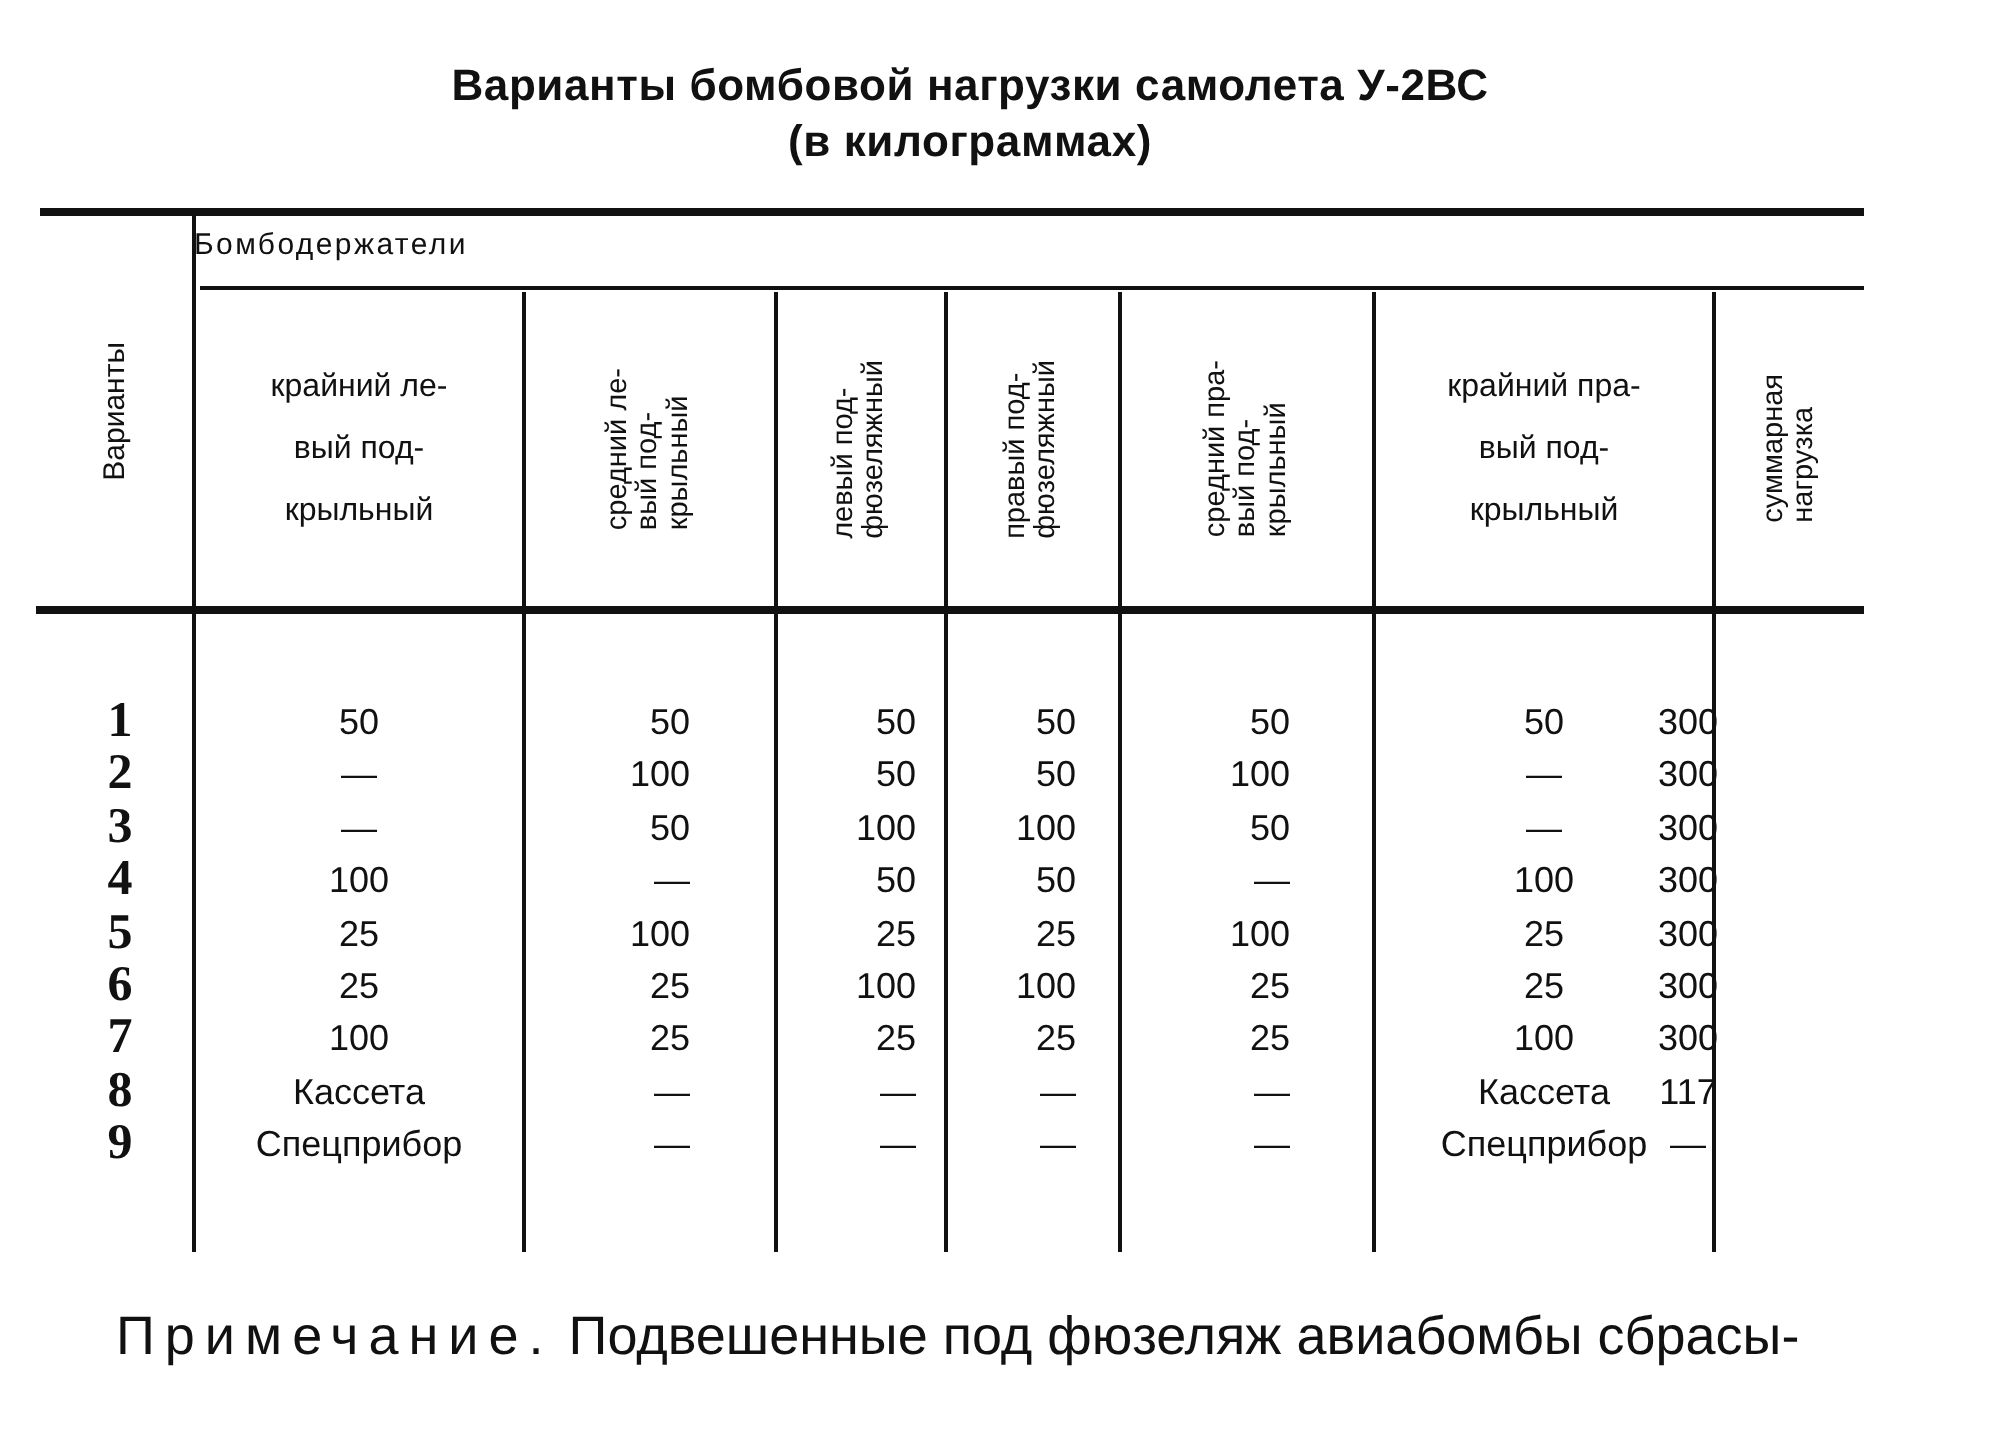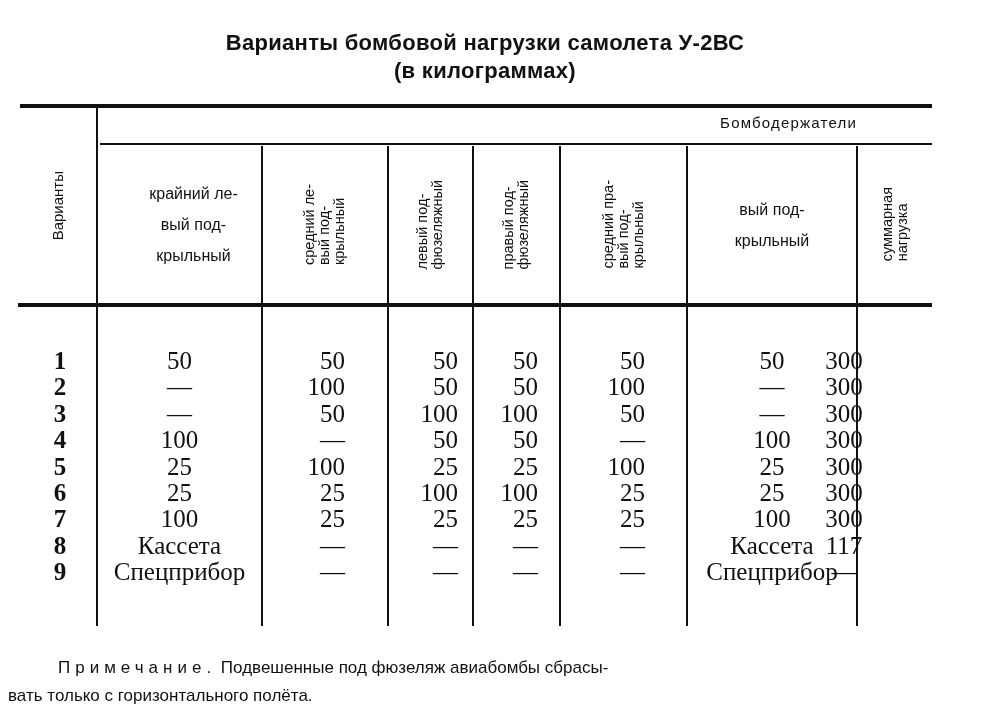--- a/index.html
+++ b/index.html
@@ -2,31 +2,31 @@
 <html><head>
 <meta charset="utf-8">
 <style>
   html, body { margin: 0; padding: 0; background: #ffffff; }
   body { width: 1000px; height: 726px; position: relative; overflow: hidden; color: #111; font-family: "Liberation Serif", serif; }
   .title { position: absolute; left: 0; width: 1000px; text-align: center; font-family: "Liberation Sans", sans-serif; font-weight: bold; font-size: 22px; letter-spacing: 0.3px; }
   .t1 { top: 30px; left: -15px; }
   .t2 { top: 58px; left: -15px; }
   .hr { position: absolute; background: #111; }
   .vr { position: absolute; background: #111; width: 2px; }
-  .hdr-group { position: absolute; top: 114px; left: 97px; width: 760px; text-align: right; font-family: "Liberation Sans", sans-serif; font-size: 15px; letter-spacing: 1.2px; }
+  .hdr-group { position: absolute; top: 114px; left: 97px; width: 760px; text-align: left; font-family: "Liberation Sans", sans-serif; font-size: 15px; letter-spacing: 1.2px; }
   .hcell { position: absolute; top: 147px; height: 155px; display: flex; align-items: center; justify-content: center; font-family: "Liberation Sans", sans-serif; font-size: 15px; line-height: 1.15; text-align: center; }
   .hcell.horiz { line-height: 31px; font-size: 16px; }
   .vert { writing-mode: vertical-rl; transform: rotate(180deg); text-align: left; white-space: pre-line; font-size: 14.5px; line-height: 1.05; }
   .vert.single { font-size: 15px; }
   .num { position: absolute; width: 40px; text-align: center; font-family: "Liberation Serif", serif; font-weight: bold; font-size: 25px; line-height: 26.4px; }
-  .col { position: absolute; font-family: Liberation Serif, serif; font-size: 25px; line-height: 26.4px; }
+  .col { position: absolute; font-family: Liberation Sans, sans-serif; font-size: 18px; line-height: 26.4px; }
   .cell { height: 26.4px; white-space: nowrap; }
   .c-center { text-align: center; }
   .c-right { text-align: right; }
-  .note { position: absolute; left: 58px; top: 654px; width: 900px; font-family: "Liberation Sans", sans-serif; font-size: 17px; line-height: 28px; }
+  .note { position: absolute; left: 58px; top: 654px; width: 900px; font-family: "Liberation Sans", sans-serif; font-size: 27px; line-height: 28px; }
   .note .lbl { letter-spacing: 5px; }
   .note .l2 { margin-left: -50px; }
 </style>
 </head>
 <body>
 
 <div class="title t1">Варианты бомбовой нагрузки самолета У-2ВС</div>
 <div class="title t2">(в килограммах)</div>
 
 <div class="hr" style="left:20px; top:104px; width:912px; height:4px;"></div>
@@ -40,21 +40,21 @@
 <div class="vr" style="left:559px; top:146px; height:480px;"></div>
 <div class="vr" style="left:686px; top:146px; height:480px;"></div>
 <div class="vr" style="left:856px; top:146px; height:480px;"></div>
 
 <div class="hcell" style="left:20px; top:108px; width:76px; height:195px;">
   <span class="vert single">Варианты</span>
 </div>
 
 <div class="hdr-group">Бомбодержатели</div>
 
-<div class="hcell horiz" style="left:98px; width:163px;margin-left:14px;">
+<div class="hcell horiz" style="left:98px; width:163px;">
   <div>
     <div>крайний ле-</div>
     <div>вый под-</div>
     <div>крыльный</div>
   </div>
 </div>
 <div class="hcell" style="left:263px; width:124px;">
   <span class="vert">средний ле-
 вый под-
 крыльный</span>
@@ -67,20 +67,21 @@
   <span class="vert">правый под-
 фюзеляжный</span>
 </div>
 <div class="hcell" style="left:561px; width:125px;">
   <span class="vert">средний пра-
 вый под-
 крыльный</span>
 </div>
 <div class="hcell horiz" style="left:688px; width:168px;">
   <div>
+    <div>крайний пра-</div>
     <div>вый под-</div>
     <div>крыльный</div>
   </div>
 </div>
 <div class="hcell" style="left:858px; width:74px;">
   <span class="vert">суммарная
 нагрузка</span>
 </div>
 
 <div class="num" style="left:40px; top:348px;">
@@ -174,14 +175,13 @@
   <div class="cell">300</div>
   <div class="cell">300</div>
   <div class="cell">300</div>
   <div class="cell">300</div>
   <div class="cell">117</div>
   <div class="cell">—</div>
 </div>
 
 <div class="note">
   <div><span class="lbl">Примечание.</span><span> Подвешенные под фюзеляж авиабомбы сбрасы-</span></div>
-  <div class="l2">вать только с горизонтального полёта.</div>
 </div>
 
 </body></html>

